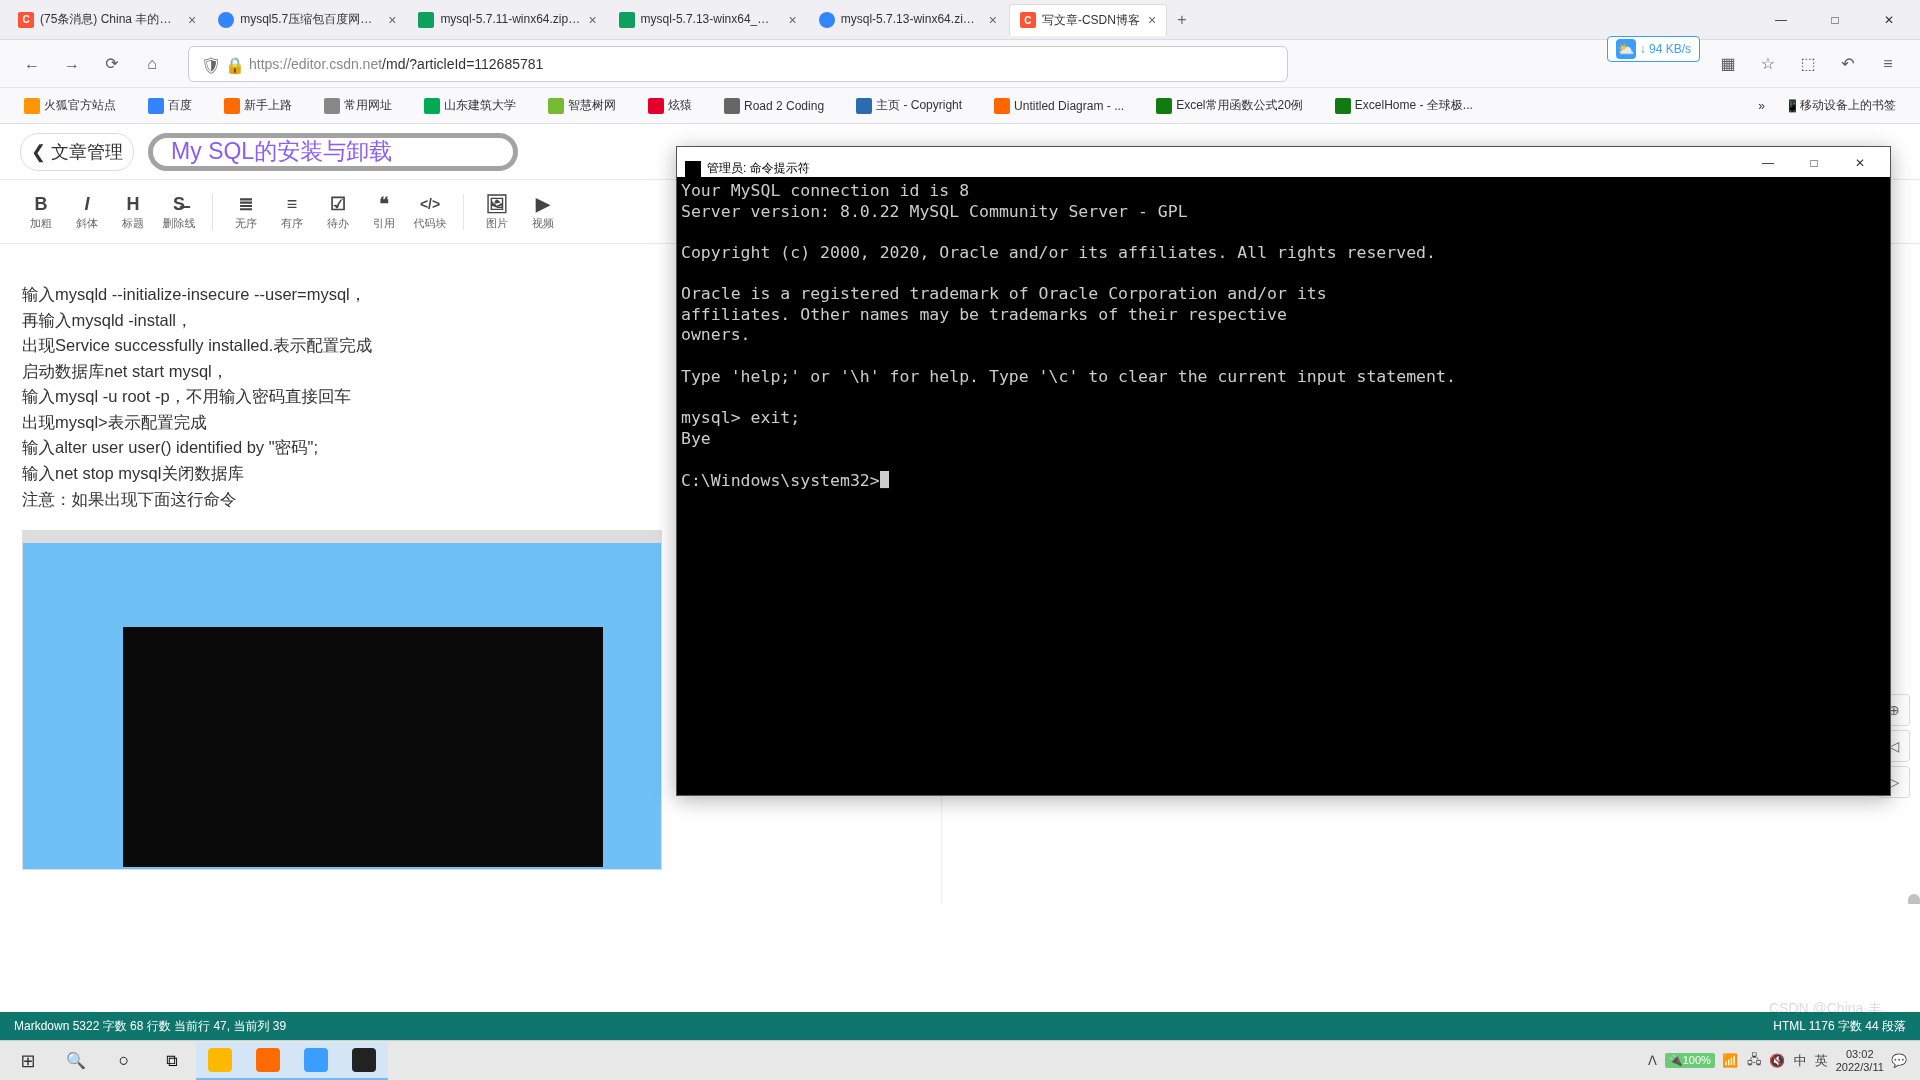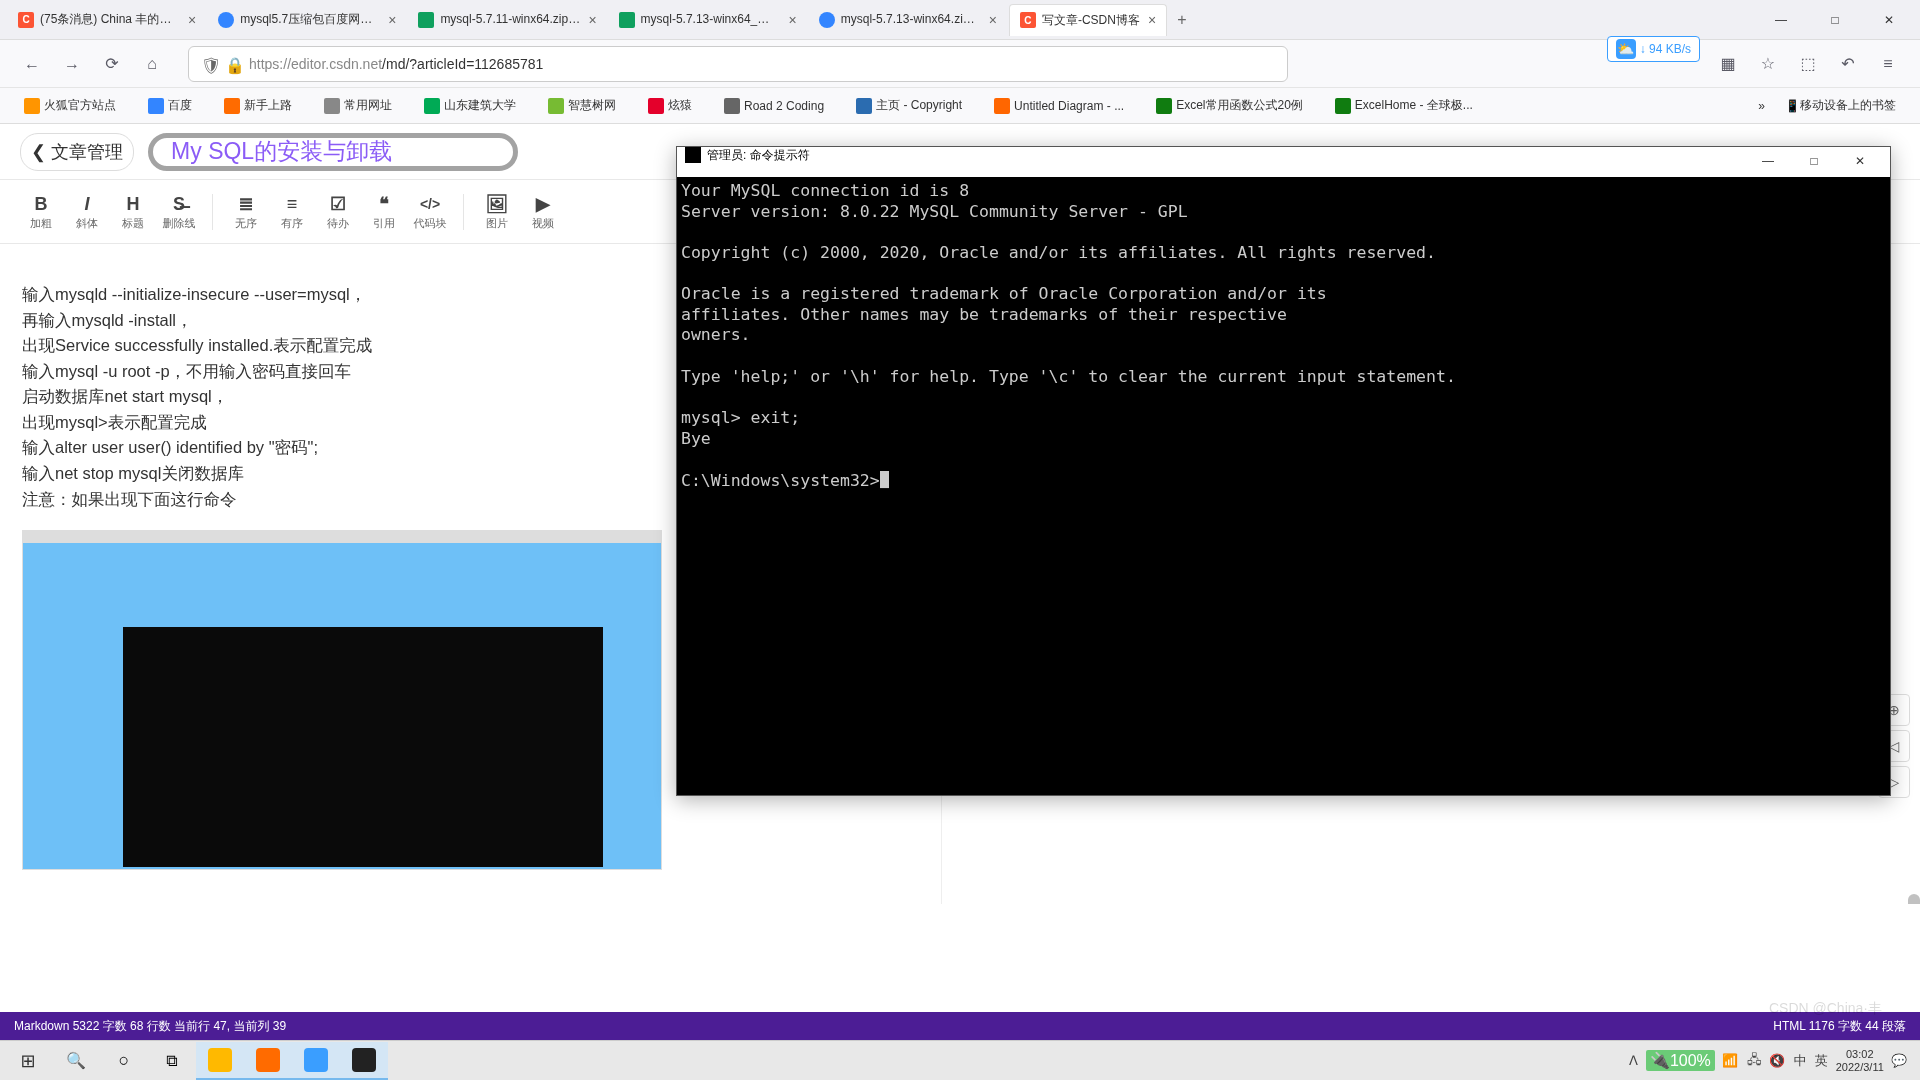--- a/index.html
+++ b/index.html
@@ -35,33 +35,33 @@
 .title-input{margin-left:14px;height:38px;border:5px solid #a3a3a3;border-radius:19px;padding:0 18px;font-size:23px;color:#8b5cf6;display:flex;align-items:center;flex:0 0 370px}
 .toolbar{height:64px;display:flex;align-items:center;padding:0 20px;border-bottom:1px solid #e8e8e8;gap:4px}
 .tb-grp{display:flex;gap:4px}
 .tb-btn{display:flex;flex-direction:column;align-items:center;justify-content:center;width:42px;height:52px;cursor:pointer;color:#444}
 .tb-btn .ic{font-size:18px;font-weight:bold;height:24px;display:flex;align-items:center}
 .tb-btn .lb{font-size:11px;color:#666}
 .tb-sep{width:1px;height:36px;background:#e5e5e5;margin:0 8px}
 .editor-body{display:flex;height:660px}
 .editor-pane{flex:1;padding:38px 22px;overflow:auto;position:relative}
 .editor-line{font-size:16.5px;color:#333;line-height:1.55;margin-bottom:0}
-.status-bar{position:fixed;left:0;bottom:40px;right:0;height:28px;background:#4c1d95;color:#fff;display:flex;align-items:center;padding:0 14px;font-size:12px}
+.status-bar{position:fixed;left:0;bottom:40px;right:0;height:28px;background:#0f766e;color:#fff;display:flex;align-items:center;padding:0 14px;font-size:12px}
 .status-left{display:flex;gap:6px}
 .status-right{margin-left:auto;display:flex;gap:14px}
 .taskbar{position:fixed;left:0;bottom:0;right:0;height:40px;background:#e8e8e8;display:flex;align-items:center;padding:0 4px;border-top:1px solid #ccc}
 .tb-item{width:48px;height:38px;display:flex;align-items:center;justify-content:center;cursor:pointer}
 .tb-item.active{border-bottom:2px solid #76b9ed;background:#d4e6f5}
 .tb-ico{width:24px;height:24px;border-radius:4px}
 .tray{margin-left:auto;display:flex;align-items:center;gap:8px;padding-right:8px;font-size:11px;color:#333}
 .tray-ic{font-size:13px;color:#444}
 .clock{display:flex;flex-direction:column;align-items:center;font-size:11px;line-height:1.1}
-.battery{background:#6bcb77;color:#fff;padding:1px 4px;border-radius:2px;font-size:16px}
+.battery{background:#6bcb77;color:#fff;padding:1px 4px;border-radius:2px;font-size:11px}
 .cmd-window{position:absolute;left:676px;top:146px;width:1215px;height:650px;background:#000;border:1px solid #555;box-shadow:0 4px 20px rgba(0,0,0,0.3);z-index:100}
-.cmd-title{height:30px;background:#fff;display:flex;align-items:flex-start;padding:0 8px;color:#000;font-size:12px}
+.cmd-title{height:30px;background:#fff;display:flex;align-items:flex-end;padding:0 8px;color:#000;font-size:12px}
 .cmd-title-icon{width:16px;height:16px;background:#000;margin-right:6px}
 .cmd-ctrls{margin-left:auto;display:flex;gap:2px}
 .cmd-btn{width:44px;height:28px;display:flex;align-items:center;justify-content:center;font-size:12px;cursor:pointer;color:#333}
 .cmd-body{padding:4px 4px;font-family:"NSimSun","SimSun",Consolas,monospace;font-size:16.5px;color:#ccc;line-height:1.25;white-space:pre;overflow:hidden}
 .cursor{background:#ccc;color:#000}
 .img-row{display:flex;gap:118px;margin-top:18px}
 .img-ph{background:#2a9df4;position:relative;border:1px solid #ddd}
 .img-ph1{width:640px;height:340px;background:linear-gradient(180deg,#6ec0f7 0%,#6ec0f7 100%)}
 .img-ph2{width:673px;height:195px;background:#6ec0f7}
 .img-dark{position:absolute;background:#0a0a0a}
@@ -256,22 +256,22 @@
       </div>
   </div>
 </div>
 
 <div class="editor-body">
   <div class="editor-pane" style="flex:0 0 49%">
     <div id="content-lines">
         <div class="editor-line">输入mysqld --initialize-insecure --user=mysql，</div>
         <div class="editor-line">再输入mysqld -install，</div>
         <div class="editor-line">出现Service successfully installed.表示配置完成</div>
+        <div class="editor-line">启动数据库net start mysql，</div>
         <div class="editor-line">输入mysql -u root -p，不用输入密码直接回车</div>
-        <div class="editor-line">启动数据库net start mysql，</div>
         <div class="editor-line">出现mysql&gt;表示配置完成</div>
         <div class="editor-line">输入alter user user() identified by "密码";</div>
         <div class="editor-line">输入net stop mysql关闭数据库</div>
         <div class="editor-line">注意：如果出现下面这行命令</div>
       </div>
     <div class="img-row">
       <div class="img-ph img-ph1">
         <div class="img-dark" style="left:100px;top:96px;width:480px;height:240px"></div>
         <div style="position:absolute;left:0;top:0;right:0;height:12px;background:#ddd"></div>
       </div>

